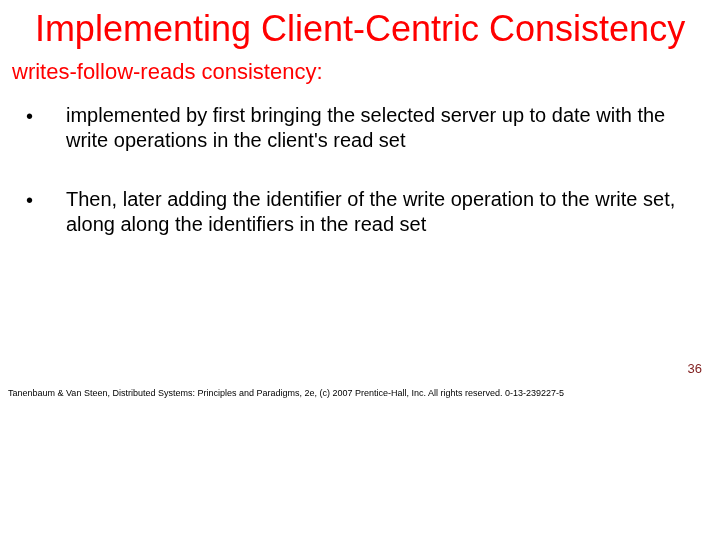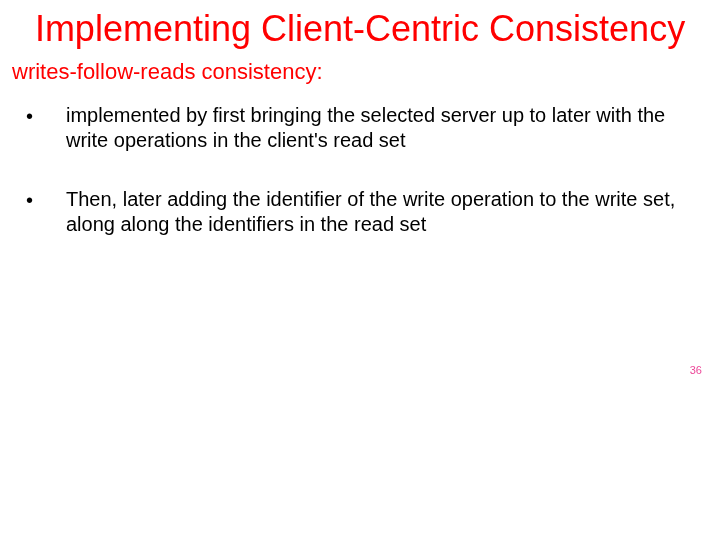--- a/index.html
+++ b/index.html
@@ -53,22 +53,22 @@
     flex: 1;
     color: #000;
     font-size: 20px;
     line-height: 1.25;
     font-family: Arial, Helvetica, sans-serif;
   }
   .page-number {
     position: absolute;
     right: 18px;
     bottom: 28px;
-    font-size: 11px;
-    color: #ec4899;
+    font-size: 13px;
+    color: #7f1d1d;
   }
   .footer {
     position: absolute;
     left: 8px;
     bottom: 6px;
     font-size: 9px;
     color: #000;
     white-space: nowrap;
   }
 </style>
@@ -77,24 +77,25 @@
 
 <div class="slide">
 
   <div class="title">Implementing Client-Centric Consistency</div>
 
   <div class="subtitle">writes-follow-reads consistency:</div>
 
   <div class="bullets">
     <div class="bullet-row">
       <div class="bullet-marker">•</div>
-      <div class="bullet-text">implemented by first bringing the selected server up to later with the write operations in the client's read set</div>
+      <div class="bullet-text">implemented by first bringing the selected server up to date with the write operations in the client's read set</div>
     </div>
     <div class="bullet-row">
       <div class="bullet-marker">•</div>
       <div class="bullet-text">Then, later adding the identifier of the write operation to the write set, along along the identifiers in the read set</div>
     </div>
   </div>
 
   <div class="page-number">36</div>
 
+  <div class="footer">Tanenbaum &amp; Van Steen, Distributed Systems: Principles and Paradigms, 2e, (c) 2007 Prentice-Hall, Inc. All rights reserved. 0-13-239227-5</div>
 
 </div>
 
 </body></html>

